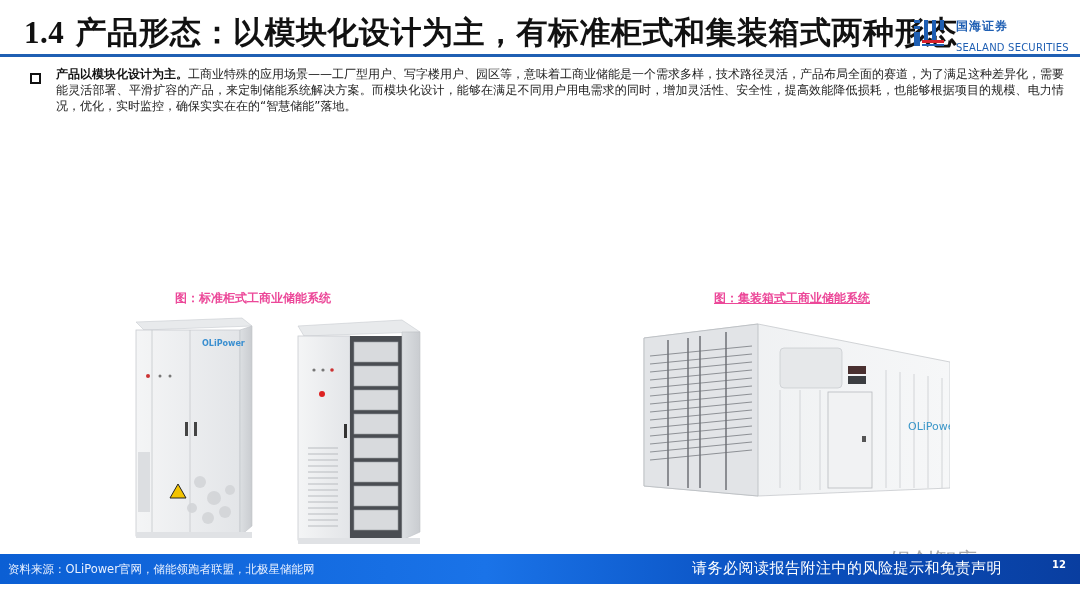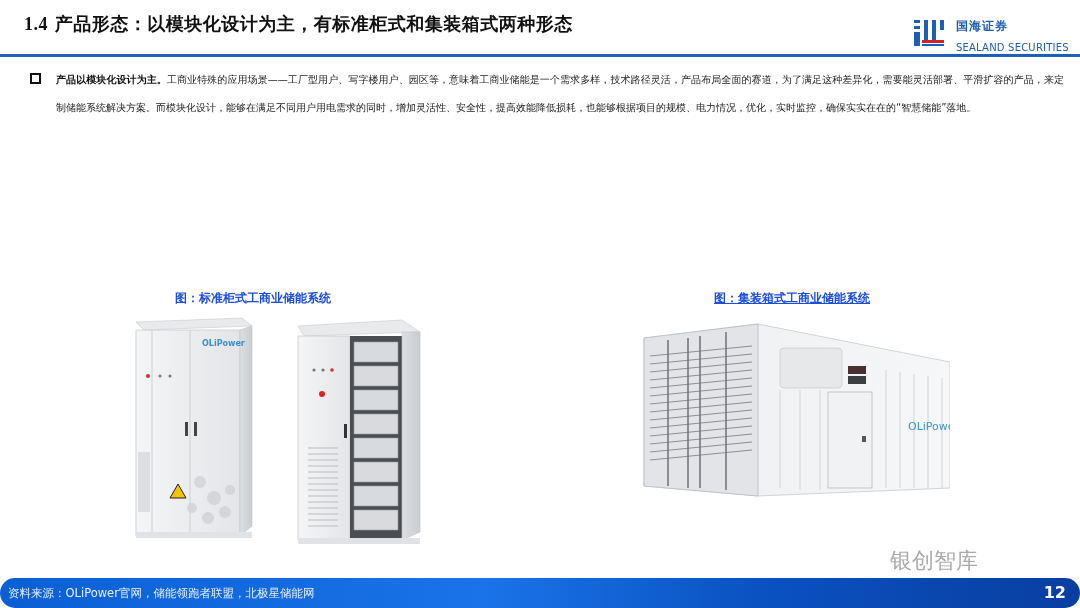--- a/index.html
+++ b/index.html
@@ -1,47 +1,47 @@
 <!DOCTYPE html>
 <html><head>
 <meta charset="utf-8">
 <style>
   * { margin:0; padding:0; box-sizing:border-box; }
   html, body { width:1080px; height:608px; overflow:hidden; background:#ffffff; }
   body { position:relative; font-family:"DejaVu Sans","Liberation Sans",sans-serif; color:#1a1a1a; }
 
-  .title { position:absolute; left:24px; top:12px; font-size:18px; font-weight:bold; color:#111; letter-spacing:0.5px; white-space:nowrap; }
+  .title { position:absolute; left:24px; top:12px; font-size:31px; font-weight:bold; color:#111; letter-spacing:0.5px; white-space:nowrap; }
   .title .num { font-family:"Liberation Serif","DejaVu Serif",serif; font-weight:bold; }
   .title-rule { position:absolute; left:0; top:54px; width:1080px; height:3px; background:#1f5fb3; }
 
   .logo { position:absolute; left:912px; top:14px; width:160px; height:38px; }
   .logo .mark { position:absolute; left:0; top:4px; width:34px; height:30px; }
   .logo .cn { position:absolute; left:44px; top:4px; font-size:12px; font-weight:bold; color:#1f5fb3; letter-spacing:1px; white-space:nowrap; }
   .logo .en { position:absolute; left:44px; top:28px; font-size:10px; font-weight:normal; color:#1f5fb3; white-space:nowrap; letter-spacing:0.2px; }
 
   .bullets { position:absolute; left:28px; top:66px; width:1036px; }
-  .bullet { position:relative; padding-left:28px; font-size:10px; line-height:28px; color:#222; margin-bottom:0px; text-align:justify; }
+  .bullet { position:relative; padding-left:28px; font-size:12px; line-height:16px; color:#222; margin-bottom:0px; text-align:justify; }
   .bullet .box { position:absolute; left:2px; top:7px; width:11px; height:11px; border:2px solid #111; }
   .bullet .lead { font-weight:bold; color:#111; }
 
-  .caption { position:absolute; font-size:12px; font-weight:bold; color:#1d4ed8; white-space:nowrap; }
+  .caption { position:absolute; font-size:12px; font-weight:bold; color:#ec4899; white-space:nowrap; }
   .cap1 { left:175px; top:290px; }
   .cap2 { left:714px; top:290px;text-decoration:underline; }
 
   .img-cabinets { position:absolute; left:130px; top:312px; width:320px; height:236px; }
   .img-container { position:absolute; left:630px; top:318px; width:320px; height:180px; }
 
   .watermark { position:absolute; left:890px; top:540px; height:32px; font-size:22px; color:#aaa; white-space:nowrap; display:flex; align-items:center; gap:6px;flex-direction:column; }
   .watermark .chat { width:34px; height:26px; }
 
-  .footer { position:absolute; left:0; top:578px; width:1080px; height:30px;
-            background:linear-gradient(90deg,#0b5fd4 0%, #1a73e8 45%, #0a52c2 70%, #093ea0 100%);border-radius:15px; }
+  .footer { position:absolute; left:0; top:554px; width:1080px; height:30px;
+            background:linear-gradient(90deg,#0b5fd4 0%, #1a73e8 45%, #0a52c2 70%, #093ea0 100%); }
   .footer .src { position:absolute; left:8px; top:8px; font-size:11.5px; color:#e8f0ff; white-space:nowrap; }
   .footer .disc { position:absolute; left:692px; top:5px; font-size:15px; color:#ffffff; white-space:nowrap; letter-spacing:0.5px; }
-  .footer .page { position:absolute; right:14px; top:5px; font-size:16px; color:#ffffff; font-weight:bold; }
+  .footer .page { position:absolute; right:14px; top:5px; font-size:10px; color:#ffffff; font-weight:bold; }
 </style>
 </head>
 <body>
 
 <div class="title">
   <span class="num">1.4</span>
   <span>产品形态：以模块化设计为主，有标准柜式和集装箱式两种形态</span>
 </div>
 <div class="title-rule"></div>
 
@@ -199,14 +199,15 @@
     <circle cx="9" cy="9" r="1.2" fill="#b0b0b0"></circle>
       <circle cx="16" cy="9" r="1.2" fill="#b0b0b0"></circle>
     <circle cx="19" cy="15" r="1" fill="#b0b0b0"></circle>
       <circle cx="25" cy="15" r="1" fill="#b0b0b0"></circle>
   </svg>
   <span>银创智库</span>
 </div>
 
 <div class="footer">
   <div class="src">资料来源：OLiPower官网，储能领跑者联盟，北极星储能网</div>
+  <div class="disc">请务必阅读报告附注中的风险提示和免责声明</div>
   <div class="page">12</div>
 </div>
 
 </body></html>

